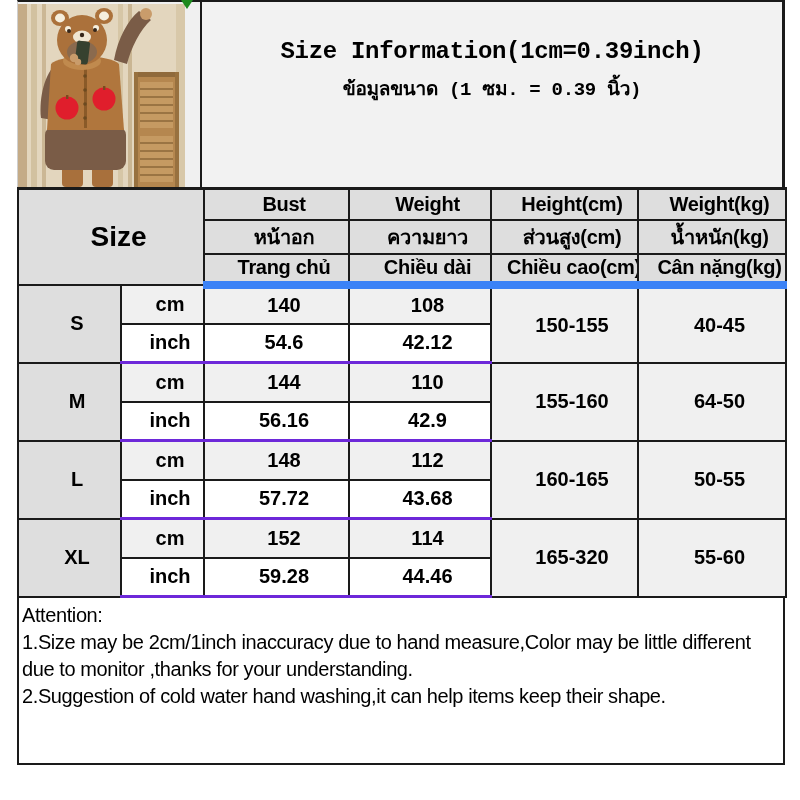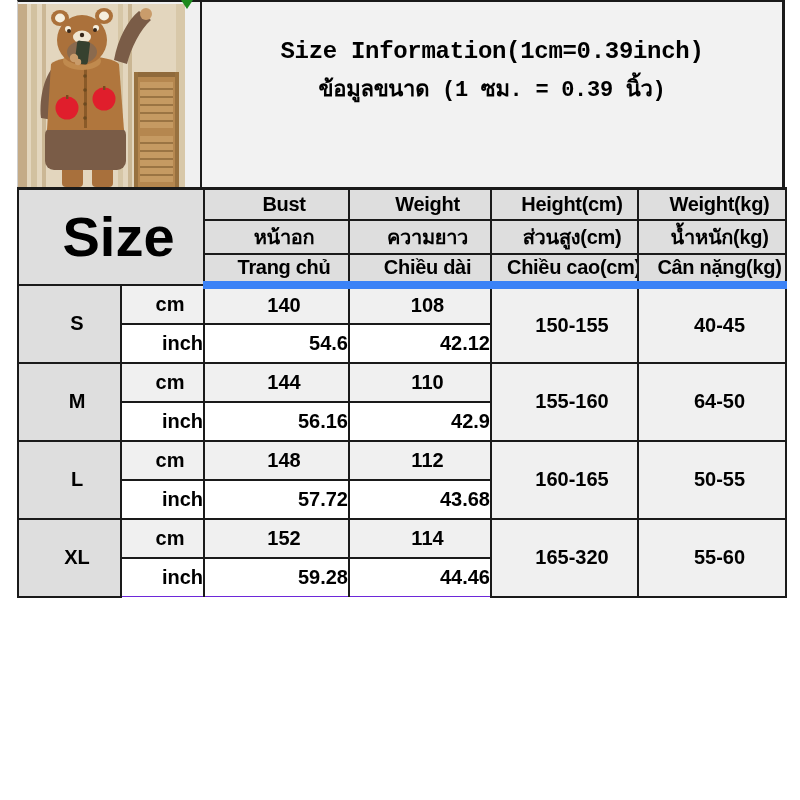--- a/index.html
+++ b/index.html
@@ -20,42 +20,42 @@
     position:relative; width:184px; height:100%;
     background:#f0f0f0; border-right:2px solid #1a1a1a; flex:none;
   }
   .photo-cell svg { position:absolute; left:0px; top:2px; display:block; }
   .title-cell {
     flex:1; background:#f2f2f2; text-align:center;
     display:flex; flex-direction:column; justify-content:flex-start;
     padding-top:30px;
   }
   .title-line { font-weight:bold; font-size:24px; line-height:39px; letter-spacing:-0.3px; }
-  .title-line.th { font-size:22px; }
+  .title-line.th { font-size:19px; }
   .corner-marker {
     position:absolute; left:181px; top:0; width:0; height:0; z-index:5;
     border-left:6px solid transparent; border-right:6px solid transparent;
     border-top:9px solid #1e8a1e;
   }
 
   
   table.size-table { border-collapse:collapse; table-layout:fixed; width:768px; }
   .size-table th, .size-table td {
     border:2px solid #1a1a1a; text-align:center; vertical-align:middle;
     font-weight:bold; overflow:hidden; white-space:nowrap;padding-left:15px;
   }
   .size-table { border-top:3px solid #1a1a1a; }
   .size-table th { background:#dedede; font-size:20px; height:31px; letter-spacing:-0.3px; }
-  .size-table th.size-head { font-size:56px; letter-spacing:0; }
+  .size-table th.size-head { font-size:28px; letter-spacing:0; }
   .size-table tr.hdr-last th { border-bottom:8px solid #3b82f6;margin-top:26px; }
   .size-table td { font-size:20px; height:39px; }
   .td-gray  { background:#f0f0f0; }
   .td-white { background:#ffffff; }
   .td-size  { background:#dedede; font-size:22px; }
-  .size-table tr.group-end td { border-bottom:1px solid #6d28d9;text-align:right; }
+  .size-table tr.group-end td { border-bottom:3px solid #6d28d9; }
 
   
   .attention-box {
     border:2px solid #1a1a1a; border-top:none;
     height:167px; padding:4px 3px 0 3px; background:#ffffff;
   }
   .attention-box p {
     font-size:20px; line-height:27px; font-weight:normal; letter-spacing:-0.4px;
   }
 </style>
@@ -235,17 +235,22 @@
         <td rowspan="2" class="td-gray">55-60</td>
       </tr>
       <tr class="group-end">
         <td class="td-white">inch</td>
         <td class="td-white">59.28</td>
         <td class="td-white">44.46</td>
       </tr>
     </tbody>
       </table>
 
+    <div class="attention-box">
+      <p>Attention:</p>
+      <p>1.Size may be 2cm/1inch inaccuracy due to hand measure,Color may be little different due to monitor ,thanks for your understanding.</p>
+      <p>2.Suggestion of cold water hand washing,it can help items keep their shape.</p>
+    </div>
 
   </div>
 
   <div class="corner-marker"></div>
 </div>
 
 </body></html>

